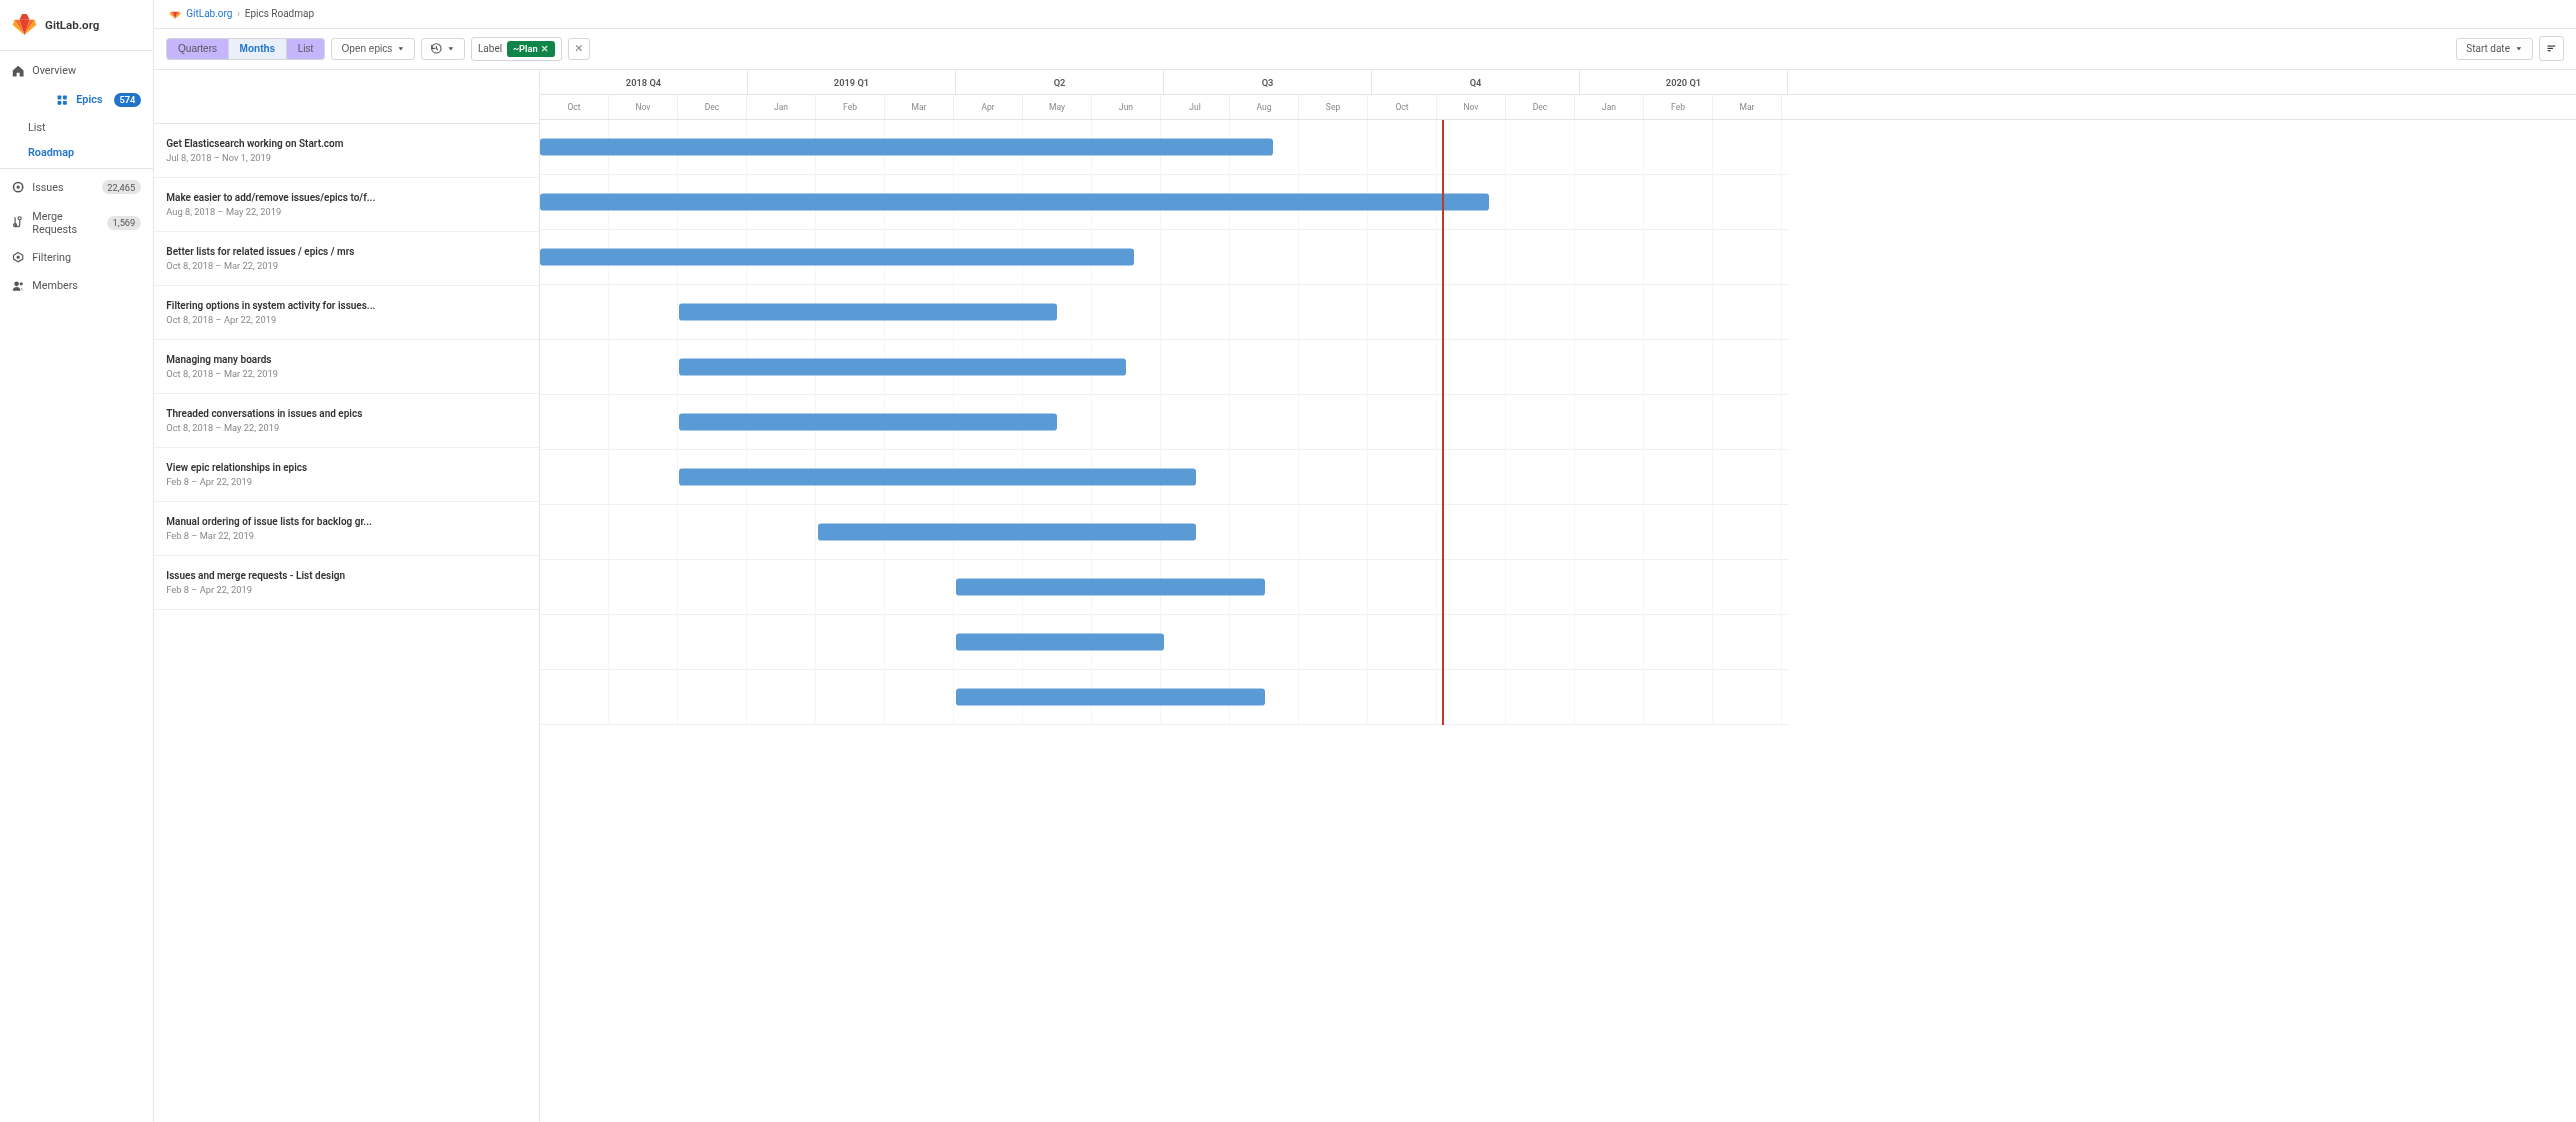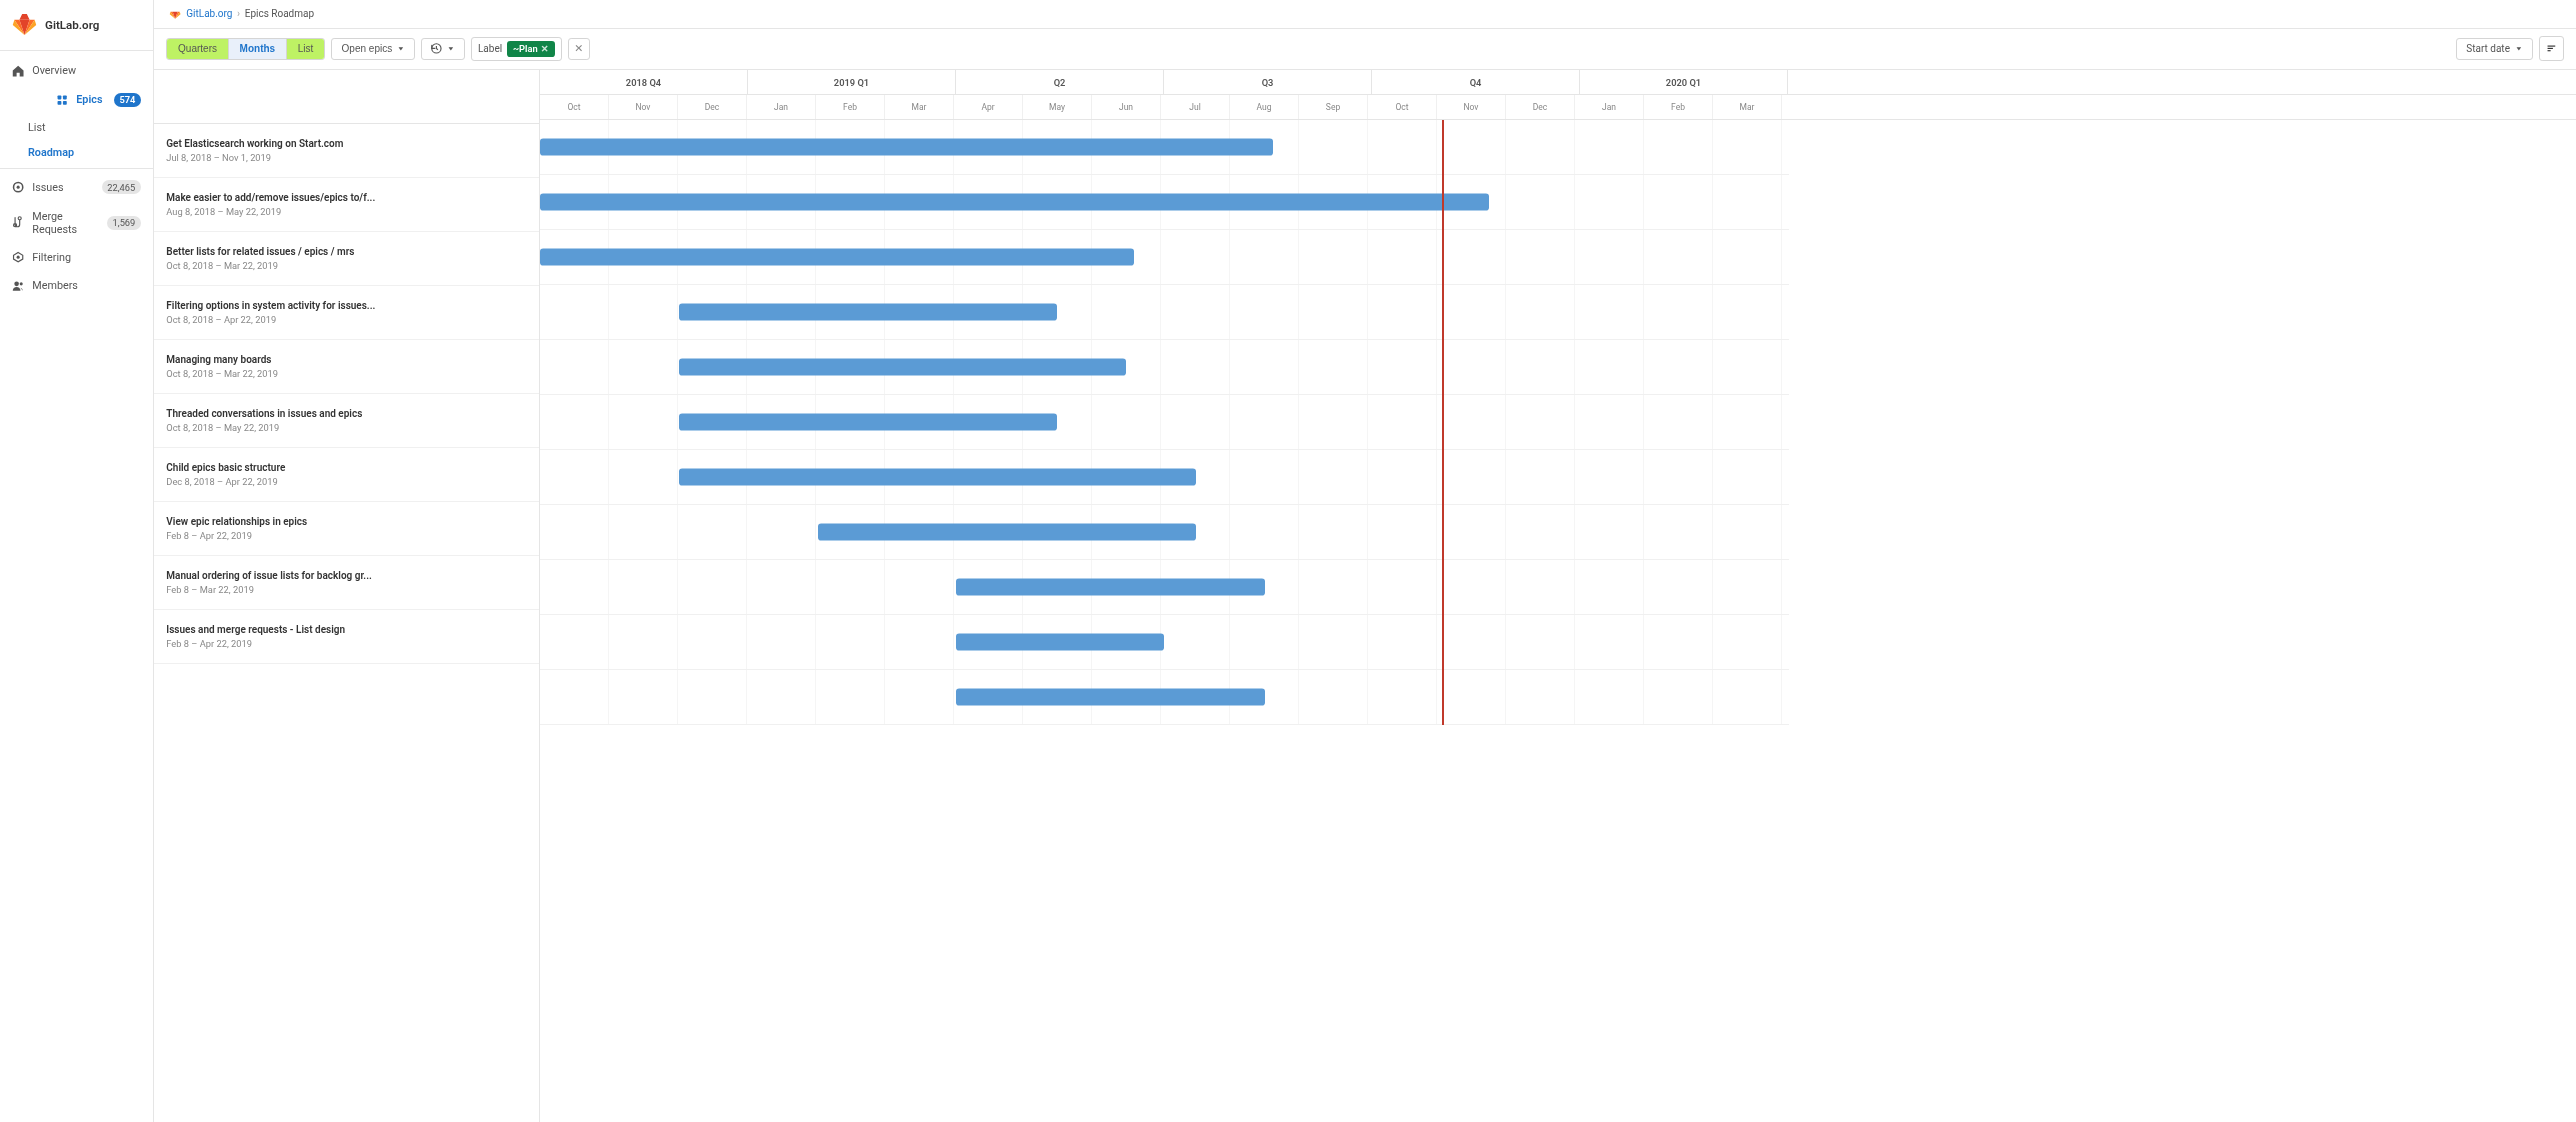--- a/index.html
+++ b/index.html
@@ -25,21 +25,21 @@
     .main { flex: 1; display: flex; flex-direction: column; overflow: hidden; }
 
     
     .breadcrumb { display: flex; align-items: center; gap: 4.6px; padding: 7.7px 15.4px; border-bottom: 0.8px solid #e5e5e5; font-size: 10px; color: #555; }
     .breadcrumb a { color: #1f75cb; text-decoration: none; }
     .breadcrumb-sep { color: #aaa; }
 
     
     .toolbar { display: flex; align-items: center; gap: 6.2px; padding: 7.7px 12.3px; border-bottom: 0.8px solid #e5e5e5; }
     .btn-group { display: flex; border: 0.8px solid #d5d5d5; border-radius: 3.1px; overflow: hidden; }
-    .btn-group-item { padding: 4.6px 10.8px; background: #bef264; border: none; cursor: pointer; font-size: 10px; color: #555; border-right: 0.8px solid #d5d5d5; }
+    .btn-group-item { padding: 4.6px 10.8px; background: #c4b5fd; border: none; cursor: pointer; font-size: 10px; color: #555; border-right: 0.8px solid #d5d5d5; }
     .btn-group-item:last-child { border-right: none; }
     .btn-group-item.active { background: #e9f0fa; color: #1f75cb; font-weight: 600; }
     .toolbar-btn { display: flex; align-items: center; gap: 4.6px; padding: 4.6px 9.3px; background: #fff; border: 0.8px solid #d5d5d5; border-radius: 3.1px; cursor: pointer; font-size: 10px; color: #555; }
     .toolbar-close { width: 21.6px; height: 21.6px; display: flex; align-items: center; justify-content: center; border: 0.8px solid #d5d5d5; border-radius: 3.1px; cursor: pointer; color: #888; background: #fff; font-size: 10.8px; }
     .label-badge { display: flex; align-items: center; gap: 3.1px; background: #108548; color: #fff; border-radius: 3.1px; padding: 2.3px 6.2px; font-size: 9.3px; font-weight: 600; }
     .label-badge-x { cursor: pointer; opacity: 0.8; }
     .label-filter { display: flex; align-items: center; gap: 4.6px; padding: 3.1px 6.2px; border: 0.8px solid #d5d5d5; border-radius: 3.1px; font-size: 10px; color: #555; }
     .start-date-btn { display: flex; align-items: center; gap: 4.6px; padding: 4.6px 9.3px; background: #fff; border: 0.8px solid #d5d5d5; border-radius: 3.1px; cursor: pointer; font-size: 10px; color: #555; margin-left: auto; }
     .sort-btn { width: 25px; height: 25px; display: flex; align-items: center; justify-content: center; border: 0.8px solid #d5d5d5; border-radius: 3.1px; cursor: pointer; background: #fff; }
 
@@ -227,24 +227,20 @@
     <div class="epic-title">Filtering options in system activity for issues...</div>
     <div class="epic-dates">Oct 8, 2018 – Apr 22, 2019</div>
   </div>
         <div class="epic-row">
     <div class="epic-title">Managing many boards</div>
     <div class="epic-dates">Oct 8, 2018 – Mar 22, 2019</div>
   </div>
         <div class="epic-row">
     <div class="epic-title">Threaded conversations in issues and epics</div>
     <div class="epic-dates">Oct 8, 2018 – May 22, 2019</div>
-  </div>
-        <div class="epic-row">
-    <div class="epic-title">Child epics basic structure</div>
-    <div class="epic-dates">Dec 8, 2018 – Apr 22, 2019</div>
   </div>
         <div class="epic-row">
     <div class="epic-title">View epic relationships in epics</div>
     <div class="epic-dates">Feb 8 – Apr 22, 2019</div>
   </div>
         <div class="epic-row">
     <div class="epic-title">Manual ordering of issue lists for backlog gr...</div>
     <div class="epic-dates">Feb 8 – Mar 22, 2019</div>
   </div>
         <div class="epic-row">

